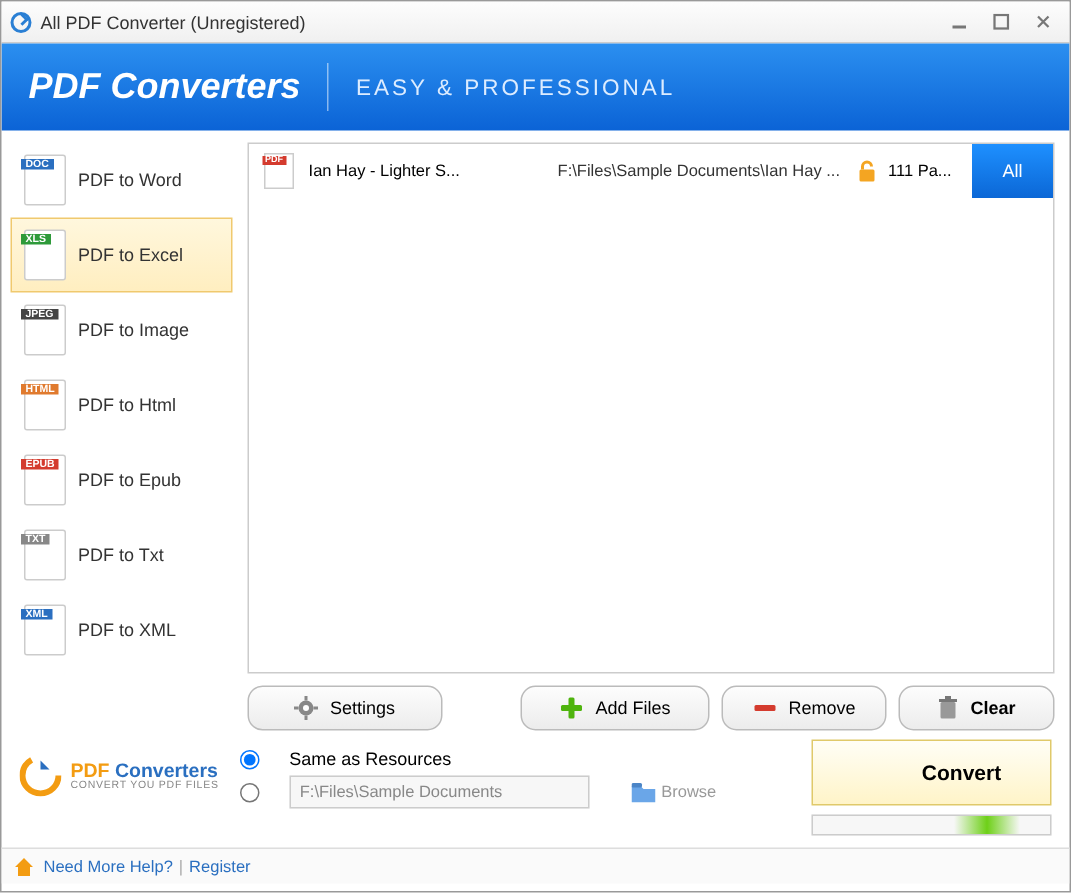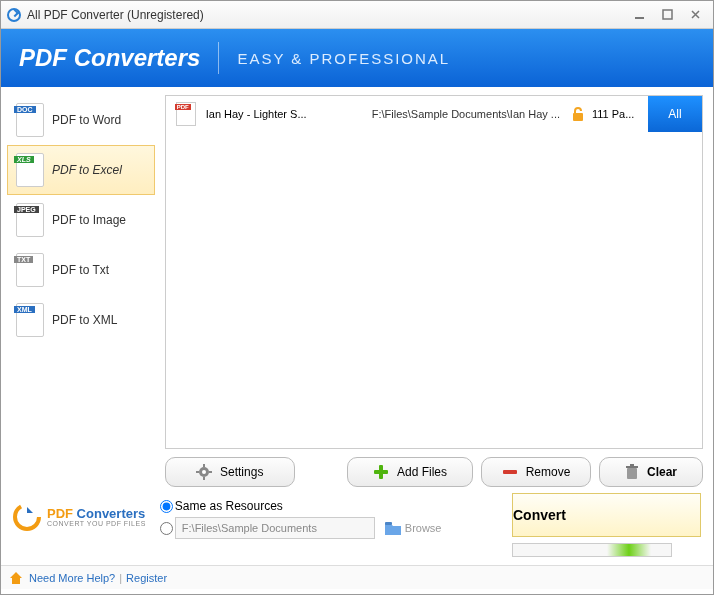--- a/index.html
+++ b/index.html
@@ -12,21 +12,21 @@
 .win-btn { width: 24px; height: 18px; margin-left: 4px; display:flex; align-items:center; justify-content:center; font-size:11px; color:#777; cursor:pointer; }
 
 .banner { height: 58px; background: linear-gradient(#2b8ff0,#0b63d6); display:flex; align-items:center; padding: 0 18px; color:#fff; }
 .banner-title { font-size: 24px; font-weight: bold; font-style: italic; }
 .banner-divider { width:1px; height:32px; background: rgba(255,255,255,.5); margin: 0 18px; }
 .banner-tag { font-size: 15px; letter-spacing: 2px; color: #dcecff; }
 
 .main { display:flex; height: 400px; padding: 8px 10px 0 6px; }
 .sidebar { width: 160px; }
 .side-item { height: 50px; display:flex; align-items:center; padding-left:8px; font-size:12px; color:#333; cursor:pointer; border:1px solid transparent; }
-.side-item.selected { background: linear-gradient(#fff7dd,#ffeec0); border:1px solid #f0c96e;font-style:italic; }
+.side-item.selected { background: linear-gradient(#fff7dd,#ffeec0); border:1px solid #f0c96e; }
 .side-icon { width: 28px; height: 34px; margin-right: 8px; background:#fff; border:1px solid #ccc; border-radius:2px; position:relative; }
 .side-icon .tag { position:absolute; top:2px; left:-3px; padding:0 3px; font-size:7px; color:#fff; font-weight:bold; }
 
 .content { flex:1; display:flex; flex-direction:column; margin-left:10px; }
 .filelist { flex:1; background:#fff; border:1px solid #ccc; }
 .filerow { height:36px; display:flex; align-items:center; font-size:11px; }
 .file-icon { width:20px; height:24px; background:#fff; border:1px solid #ccc; margin: 0 10px; position:relative; }
 .file-icon .tag { position:absolute; top:1px; left:-2px; background:#d43b2e; color:#fff; font-size:6px; padding:0 2px; font-weight:bold; }
 .file-name { width: 120px; overflow:hidden; white-space:nowrap; text-overflow:ellipsis; padding-right:2px; }
 .file-path { flex:1; overflow:hidden; white-space:nowrap; text-overflow:ellipsis; color:#333; padding-right:4px;margin-left:46px; }
@@ -46,27 +46,27 @@
 .footer { padding: 6px 12px 0 12px; display:flex; align-items:flex-start; }
 .brand { display:flex; align-items:center; margin-top:10px; }
 .brand-icon { width:28px; height:28px; margin-right:6px; }
 .brand-text { line-height:1; }
 .brand-name { font-size:13px; font-weight:bold; color:#2a6fc0; }
 .brand-name .orange { color:#f39c12; }
 .brand-sub { font-size:7px; color:#888; letter-spacing:0.5px; }
 
 .output-box { margin-left:14px; margin-top:2px; }
 .radio-row { display:flex; align-items:center; height:22px; font-size:12px; }
-.radio-row input { margin-right:2px; }
+.radio-row input { margin-right:20px; }
 .path-field { width:200px; height:22px; border:1px solid #ccc; background:#f7f7f7; font-size:11px; color:#888; padding:0 6px; }
 .browse-btn { display:inline-flex; align-items:center; margin-left:8px; font-size:11px; color:#999; cursor:pointer; }
 .browse-btn svg { margin-right:4px; }
 
 .convert-area { margin-left:auto; }
-.convert-btn { width:189px; height:44px; border:1px solid #e0c96a; background:linear-gradient(#fffef6,#fff4c8); font-size:14px; font-weight:bold; display:flex; align-items:center; cursor:pointer; }
+.convert-btn { width:160px; height:44px; border:1px solid #e0c96a; background:linear-gradient(#fffef6,#fff4c8); font-size:14px; font-weight:bold; display:flex; align-items:center; justify-content:center; cursor:pointer;padding-left:40px; }
 .progress { width:160px; height:14px; border:1px solid #ccc; background:#f7f7f7; margin-top:6px; position:relative; overflow:hidden; }
 .progress::after { content:""; position:absolute; top:0; left:94px; width:44px; height:100%; background:linear-gradient(90deg, rgba(120,220,40,0), #6ed018, rgba(120,220,40,0)); }
 
 .statusbar { height:24px; border-top:1px solid #ddd; background:#fafafa; display:flex; align-items:center; padding:0 8px; font-size:11px; margin-top:8px; }
 .statusbar .home-icon { margin-right:6px; }
 .statusbar a { color:#2a6fc0; text-decoration:none; }
 .statusbar .sep { margin: 0 4px; color:#aaa; }
 </style>
 </head>
 <body>
@@ -113,20 +113,32 @@
         <span>PDF to Excel</span>
       </div>
       <div class="side-item">
         <span class="side-icon">
           <span class="tag" style="background:#444444">JPEG</span>
         </span>
         <span>PDF to Image</span>
       </div>
       <div class="side-item">
         <span class="side-icon">
+          <span class="tag" style="background:#e07a2e">HTML</span>
+        </span>
+        <span>PDF to Html</span>
+      </div>
+      <div class="side-item">
+        <span class="side-icon">
+          <span class="tag" style="background:#d43b2e">EPUB</span>
+        </span>
+        <span>PDF to Epub</span>
+      </div>
+      <div class="side-item">
+        <span class="side-icon">
           <span class="tag" style="background:#888888">TXT</span>
         </span>
         <span>PDF to Txt</span>
       </div>
       <div class="side-item">
         <span class="side-icon">
           <span class="tag" style="background:#2a6fc0">XML</span>
         </span>
         <span>PDF to XML</span>
       </div>

